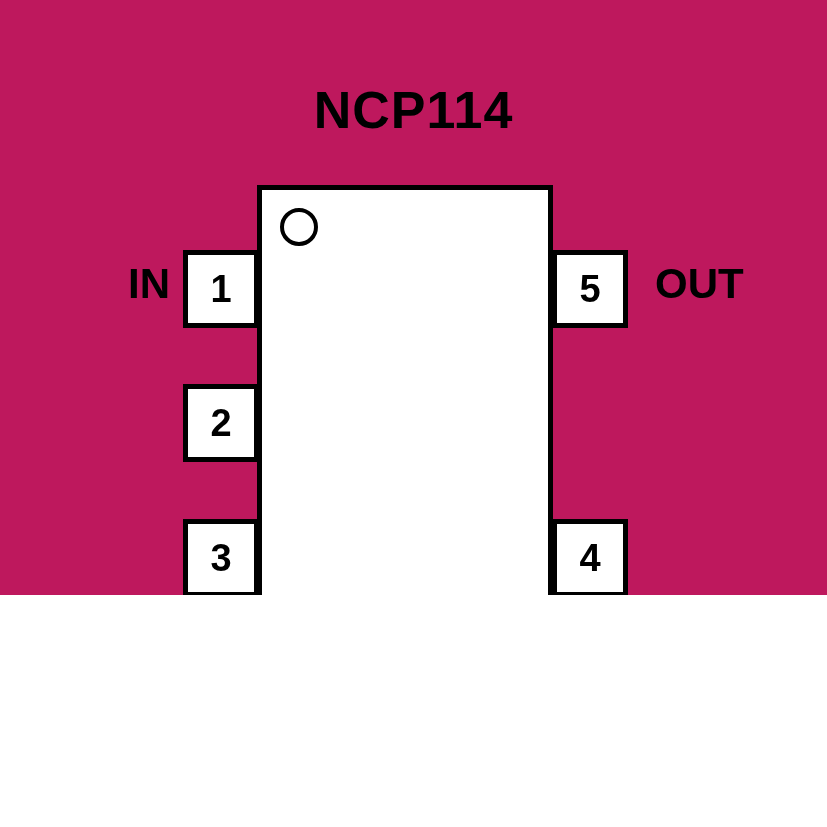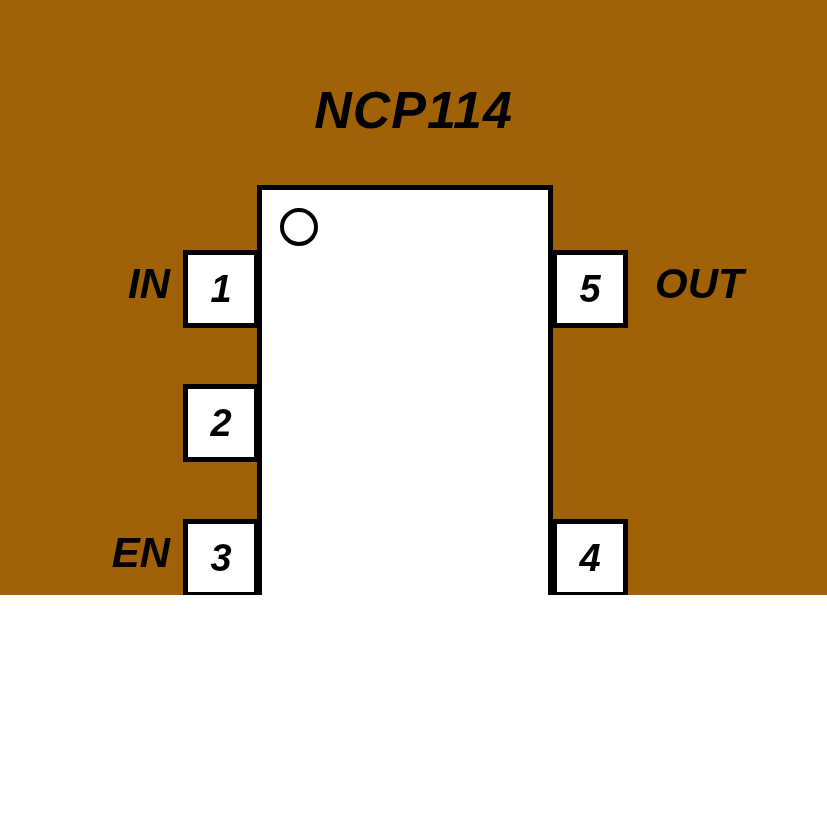--- a/index.html
+++ b/index.html
@@ -5,23 +5,22 @@
   html, body {
     margin: 0;
     padding: 0;
     background: #ffffff;
     font-family: "Liberation Sans", sans-serif;
   }
   .canvas {
     position: relative;
     width: 827px;
     height: 595px;
-    background: #a16207;
+    background: #be185d;
     overflow: hidden;
-    font-style: italic;
   }
   .title {
     position: absolute;
     left: 0;
     top: 80px;
     width: 827px;
     text-align: center;
     font-size: 52px;
     font-weight: 800;
     letter-spacing: 1px;
@@ -96,21 +95,20 @@
 
   <div class="pin-label left row-1">IN</div>
   <div class="pin-box box-l row-1">
     <span class="pin-number">1</span>
   </div>
 
   <div class="pin-box box-l row-2">
     <span class="pin-number">2</span>
   </div>
 
-  <div class="pin-label left row-3">EN</div>
   <div class="pin-box box-l row-3">
     <span class="pin-number">3</span>
   </div>
 
   <div class="pin-box box-r row-1">
     <span class="pin-number">5</span>
   </div>
   <div class="pin-label right row-1">OUT</div>
 
   <div class="pin-box box-r row-3">

